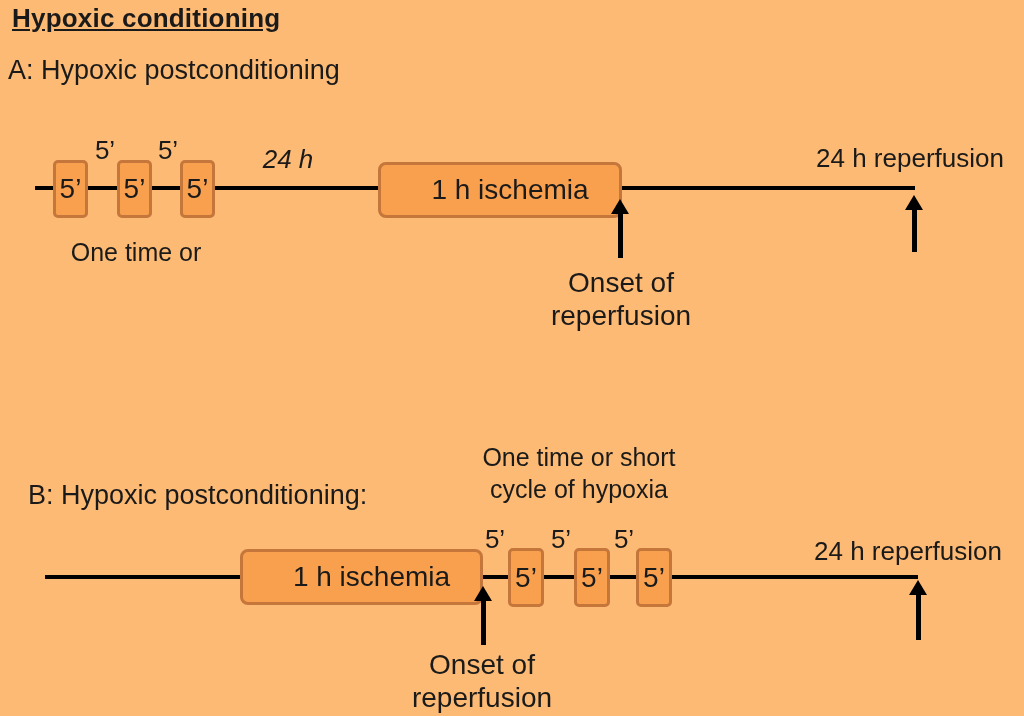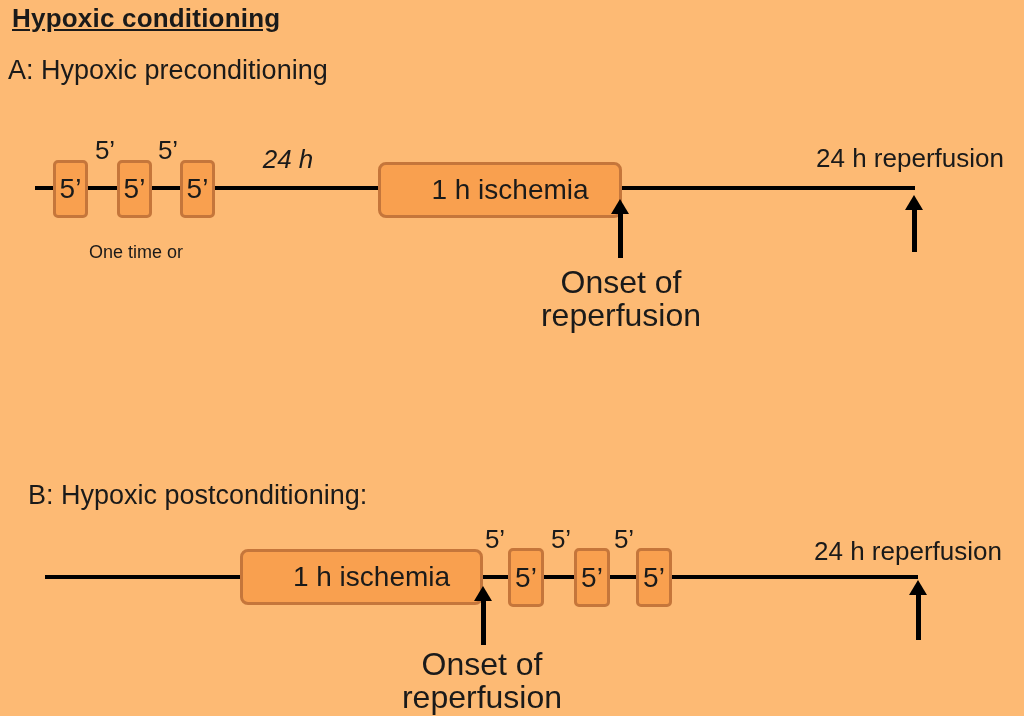--- a/index.html
+++ b/index.html
@@ -35,40 +35,40 @@
     border: 3px solid #C5763B;
     border-radius: 8px;
     display: flex;
     align-items: center;
     justify-content: center;
     font-size: 28px;
     color: #1a1a1a;
     padding-left: 20px;
   }
   .tick-label { font-size: 26px; text-align: center; }
-  .note { font-size: 18px; text-align: center; line-height: 32px; }
-  .onset { font-size: 32px; text-align: center; line-height: 33px; }
+  .note { font-size: 25px; text-align: center; line-height: 32px; }
+  .onset { font-size: 28px; text-align: center; line-height: 33px; }
   .arrow-up { display: flex; flex-direction: column; align-items: center; }
   .arrow-up .head {
     width: 0; height: 0;
     border-left: 9px solid transparent;
     border-right: 9px solid transparent;
     border-bottom: 15px solid #000000;
   }
   .arrow-up .shaft { width: 5px; background: #000000; }
 </style>
 </head>
 <body>
 
 <div class="canvas">
 
   <div class="abs page-title" style="left:12px; top:3px;">Hypoxic conditioning</div>
 
   <div>
-    <div class="abs panel-heading" style="left:8px; top:55px;">A: Hypoxic preconditioning</div>
+    <div class="abs panel-heading" style="left:8px; top:55px;">A: Hypoxic postconditioning</div>
 
     <div class="abs tl-line" style="left:35px; top:186px; width:880px;"></div>
 
     <div class="abs tbox" style="left:53px; top:160px; width:35px; height:58px;">
       <span>5’</span>
     </div>
     <div class="abs tbox" style="left:117px; top:160px; width:35px; height:58px;">
       <span>5’</span>
     </div>
     <div class="abs tbox" style="left:180px; top:160px; width:35px; height:58px;">
@@ -103,20 +103,22 @@
     <div class="abs onset" style="left:531px; top:266px; width:180px;">
       <div>Onset of</div>
       <div>reperfusion</div>
     </div>
   </div>
 
   <div>
     <div class="abs panel-heading" style="left:28px; top:480px;text-align:center;">B: Hypoxic postconditioning:</div>
 
     <div class="abs note" style="left:459px; top:441px; width:240px;">
+      <div>One time or short</div>
+      <div>cycle of hypoxia</div>
     </div>
 
     <div class="abs tl-line" style="left:45px; top:575px; width:873px;"></div>
 
     <div class="abs ibox" style="left:240px; top:549px; width:243px; height:56px;">
       <span>1 h ischemia</span>
     </div>
 
     <div class="abs tick-label" style="left:477px; top:524px; width:36px;">5’</div>
     <div class="abs tick-label" style="left:543px; top:524px; width:36px;">5’</div>

